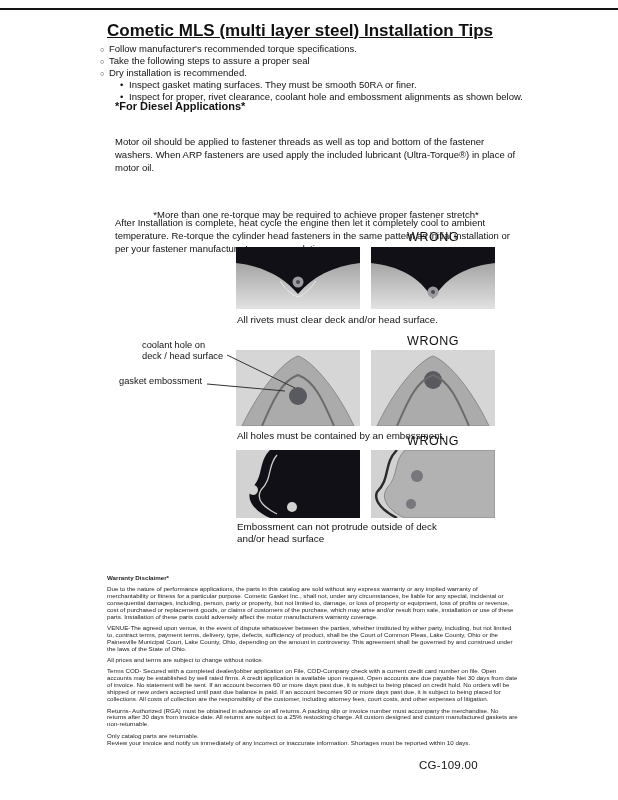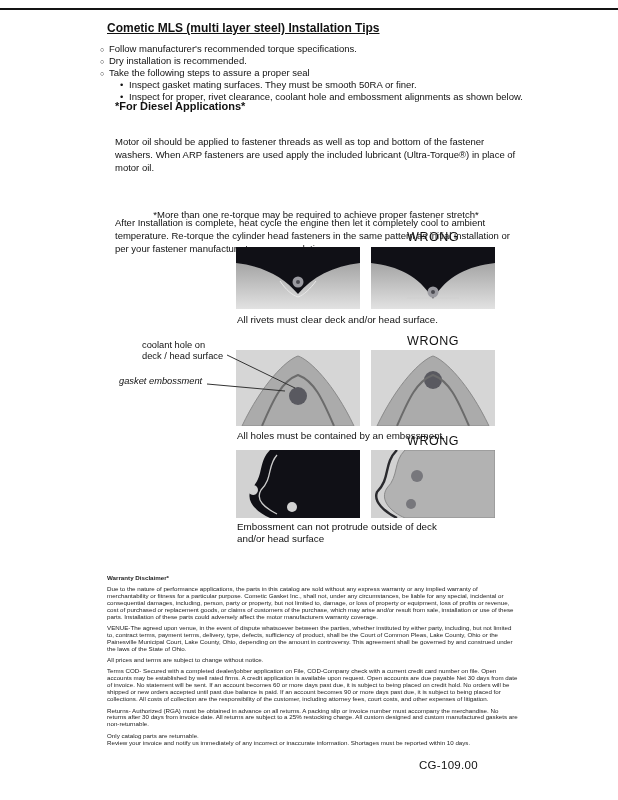--- a/index.html
+++ b/index.html
@@ -2,21 +2,21 @@
 <html><head>
 <meta charset="utf-8">
 <style>
   html,body{margin:0;padding:0;background:#ffffff;}
   .page{
     position:relative;width:618px;height:800px;background:#ffffff;
     font-family:"Liberation Sans", sans-serif;color:#111;overflow:hidden;
   }
   .top-rule{position:absolute;left:0;top:8px;width:618px;height:2px;background:#141414;}
   .doc-title{
-    position:absolute;left:107px;top:21px;font-size:12px;font-weight:bold;
+    position:absolute;left:107px;top:21px;font-size:17px;font-weight:bold;
     text-decoration:underline;white-space:nowrap;
   }
   .bullet-list{position:absolute;left:100px;top:43px;width:440px;font-size:9.5px;line-height:12px;}
   .bullet{position:relative;padding-left:9px;}
   .bullet::before{content:"○";position:absolute;left:0;top:1px;font-size:7px;}
   .sub-list{margin-left:20px;}
   .sub-bullet{position:relative;padding-left:9px;}
   .sub-bullet::before{content:"•";position:absolute;left:0;top:0;font-size:9.5px;}
   .diesel-heading{position:absolute;left:115px;top:100px;font-size:11px;font-weight:bold;}
   .body-para{position:absolute;left:115px;width:402px;font-size:9.5px;line-height:13px;}
@@ -27,40 +27,40 @@
   .dlabel{position:absolute;top:0;width:124px;text-align:center;font-size:12.5px;letter-spacing:0.5px;}
   .dlabel.right{left:0;margin-top:24px;}
   .dlabel.wrong{left:135px;}
   .panel{position:absolute;overflow:hidden;}
   .panel.left{left:0;}
   .panel.right{left:135px;}
   .panel svg{display:block;}
   .dcaption{position:absolute;left:1px;font-size:9.8px;line-height:12px;}
   .callout{position:absolute;font-size:9.3px;line-height:10.5px;}
   .callout-coolant{left:142px;top:340px;width:92px;}
-  .callout-embossment{left:119px;top:376px;white-space:nowrap;font-style:italic;}
+  .callout-embossment{left:119px;top:376px;white-space:nowrap;}
   .callout-lines{position:absolute;left:195px;top:345px;pointer-events:none;}
   .disclaimer{position:absolute;left:107px;top:575px;width:412px;font-size:6.2px;line-height:6.9px;color:#222;}
   .disclaimer .dheading{font-weight:bold;margin-bottom:4px;}
   .disclaimer p{margin:0 0 4.5px 0;}
   .disclaimer p.tight{margin-bottom:0;}
   .footer-code{position:absolute;left:388px;top:759px;font-size:11.5px;letter-spacing:0.3px;margin-left:31px;}
 </style>
 </head>
 <body>
 
 <div class="page">
   <div class="top-rule"></div>
 
   <div class="doc-title">Cometic MLS (multi layer steel) Installation Tips</div>
 
   <div class="bullet-list">
     <div class="bullet">Follow manufacturer's recommended torque specifications.</div>
+    <div class="bullet">Take the following steps to assure a proper seal</div>
     <div class="bullet">Dry installation is recommended.</div>
-    <div class="bullet">Take the following steps to assure a proper seal</div>
     <div class="sub-list">
       <div class="sub-bullet">Inspect gasket mating surfaces.  They must be smooth 50RA or finer.</div>
       <div class="sub-bullet">Inspect for proper, rivet clearance, coolant hole and embossment alignments as shown below.</div>
     </div>
   </div>
 
   <div class="diesel-heading">*For Diesel Applications*</div>
   <div class="body-para para-oil">Motor oil should be applied to fastener threads as well as top and bottom of the fastener washers. When ARP fasteners are used apply the included lubricant (Ultra-Torque®) in place of motor oil.</div>
   <div class="body-para para-heat">After Installation is complete, heat cycle the engine then let it completely cool to ambient temperature. Re-torque the cylinder head fasteners in the same pattern as initial installation or per your fastener manufacturer's recommendations.</div>
   <div class="body-para para-retorque">*More than one re-torque may be required to achieve proper fastener stretch*</div>

